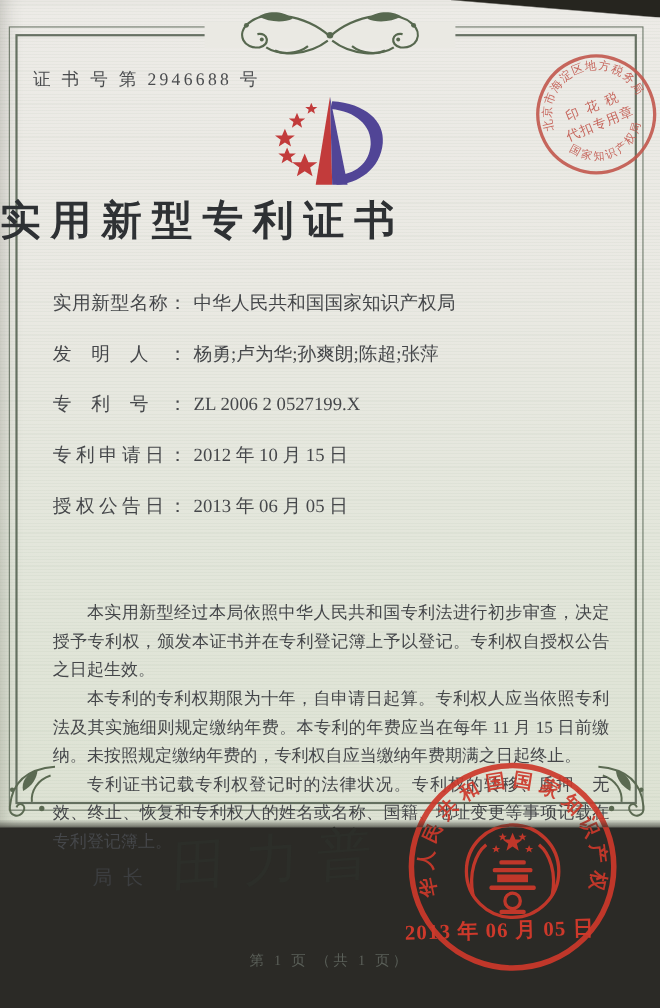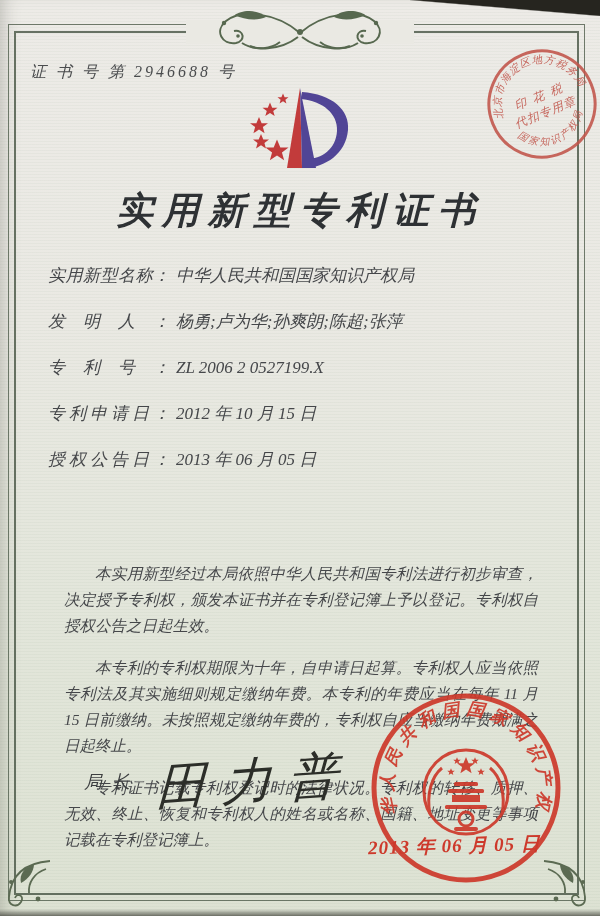--- a/index.html
+++ b/index.html
@@ -3,51 +3,51 @@
 <meta charset="utf-8">
 <style>
   :root{
     --paper:#ebeae4; --paper2:#e0e4d7; --frame:#4f5c4b; --ink:#45474a;
     --title-ink:#2e3134; --seal-red:#cd392b; --stamp-red:#c1544a;
     --logo-purple:#514596; --logo-red:#c23b3b; --sig-ink:#2c2e29;
   }
   html,body{margin:0;padding:0;}
   body{width:600px;height:916px;overflow:hidden;background:#2b2a26;
        font-family:"Liberation Serif","DejaVu Serif",serif;}
-  #paper{position:relative;width:600px;height:916px;
+  #paper{position:relative;width:600px;height:752px;
     background:linear-gradient(180deg,#edebe7 0%,#eae9e3 35%,#e3e6db 65%,#dde2d3 100%);
-    box-shadow:inset 14px 0 18px -12px rgba(60,60,50,.28);font-style:italic;}
+    box-shadow:inset 14px 0 18px -12px rgba(60,60,50,.28);}
   #paper::before{content:"";position:absolute;inset:0;pointer-events:none;
     background:repeating-linear-gradient(0deg,rgba(110,140,110,.055) 0 1px,transparent 1px 3px);}
   .photo-wedge{position:absolute;top:0;right:0;width:190px;height:16px;
     background:linear-gradient(to left bottom,#26251f 48%,transparent 52%);}
   .photo-bottom{position:absolute;left:0;right:0;bottom:0;height:7px;
     background:linear-gradient(to bottom,transparent,rgba(40,40,34,.6));}
   .frame-outer{position:absolute;left:8px;top:24px;right:15px;bottom:15px;
     border:1px solid var(--frame);opacity:.8;}
   .frame-inner{position:absolute;left:14px;top:31px;right:21px;bottom:21px;
     border:2px solid var(--frame);opacity:.85;}
   .ornament-top{position:absolute;left:180px;top:6px;}
   .corner-fl{position:absolute;bottom:6px;}
   .corner-fl.left{left:2px;} .corner-fl.right{right:8px;transform:scaleX(-1);}
   .cert-no{position:absolute;left:30px;top:62px;font-size:16px;letter-spacing:3px;
     color:#4a4c4e;}
   .tax-stamp{position:absolute;left:482px;top:44px;opacity:.88;}
   .logo{position:absolute;left:226px;top:82px;}
-  .title{position:absolute;left:0;right:0;top:186px;text-align:center;
+  .title{position:absolute;left:0;right:0;top:176px;
     font-size:37px;font-weight:700;letter-spacing:9px;color:var(--title-ink);}
   .fields{position:absolute;left:48px;top:264px;right:40px;color:var(--ink);
     font-size:17px;}
   .frow{margin-bottom:23px;white-space:nowrap;}
   .flabel{display:inline-block;width:122px;text-align:justify;text-align-last:justify;}
   .fvalue{margin-left:6px;}
   .paras{position:absolute;left:48px;right:46px;top:545px;color:var(--ink);
     font-size:15.5px;line-height:26px;text-align:justify;}
-  .paras p{margin:16px;text-indent:2em;}
-  .director{position:absolute;left:84px;top:770px;font-size:18px;letter-spacing:10px;
+  .paras p{margin:0;text-indent:2em;}
+  .director{position:absolute;left:84px;top:786px;font-size:18px;letter-spacing:10px;
     color:#3c3e40;}
   .signature{position:absolute;left:156px;top:748px;font-size:50px;letter-spacing:16px;
     color:var(--sig-ink);transform:rotate(-4deg) skewX(-6deg);white-space:nowrap;}
   .office-seal{position:absolute;left:366px;top:688px;opacity:.92;}
   .seal-date{position:absolute;left:368px;top:833px;font-size:19px;letter-spacing:1px;
     color:var(--seal-red);transform:rotate(-1.5deg);font-weight:600;white-space:nowrap;}
   .footer{position:absolute;left:0;right:0;top:864px;text-align:center;font-size:13px;
     letter-spacing:3px;color:#5a5f58;}
   svg text{font-family:"Liberation Serif","DejaVu Serif",serif;}
 </style>
@@ -182,16 +182,17 @@
         <circle cx="100" cy="131" r="7" fill="none" stroke="var(--seal-red,#cd392b)" stroke-width="3"></circle>
         <path d="M64,126 C60,106 66,88 76,80" fill="none" stroke="var(--seal-red,#cd392b)" stroke-width="3"></path>
         <path d="M136,126 C140,106 134,88 124,80" fill="none" stroke="var(--seal-red,#cd392b)" stroke-width="3"></path>
         <rect x="88" y="139" width="24" height="4" rx="2"></rect>
       </g>
     </g>
   </svg>
 
   <div class="seal-date">2013 年 06 月 05 日</div>
 
+  <div class="footer">第 1 页 （共 1 页）</div>
 
   <div class="photo-wedge"></div>
   <div class="photo-bottom"></div>
 </div>
 
 </body></html>

